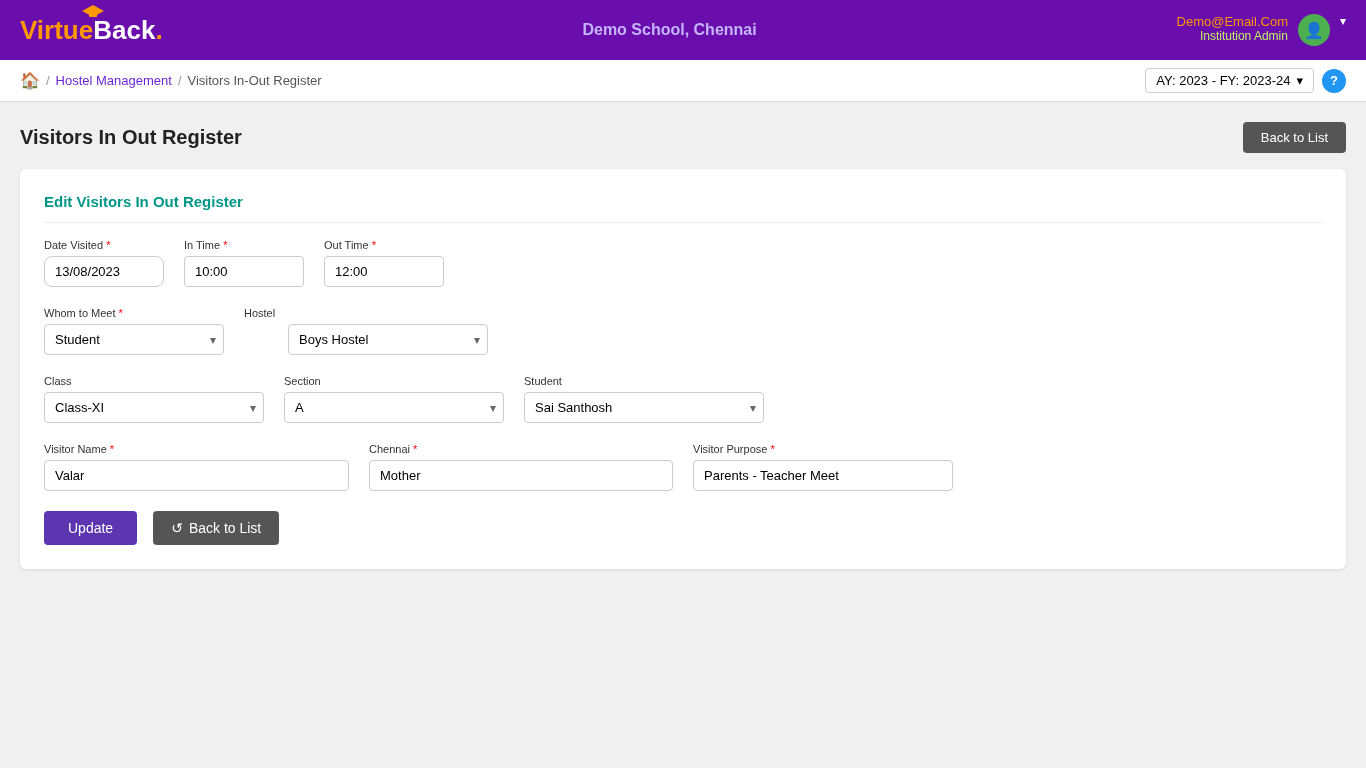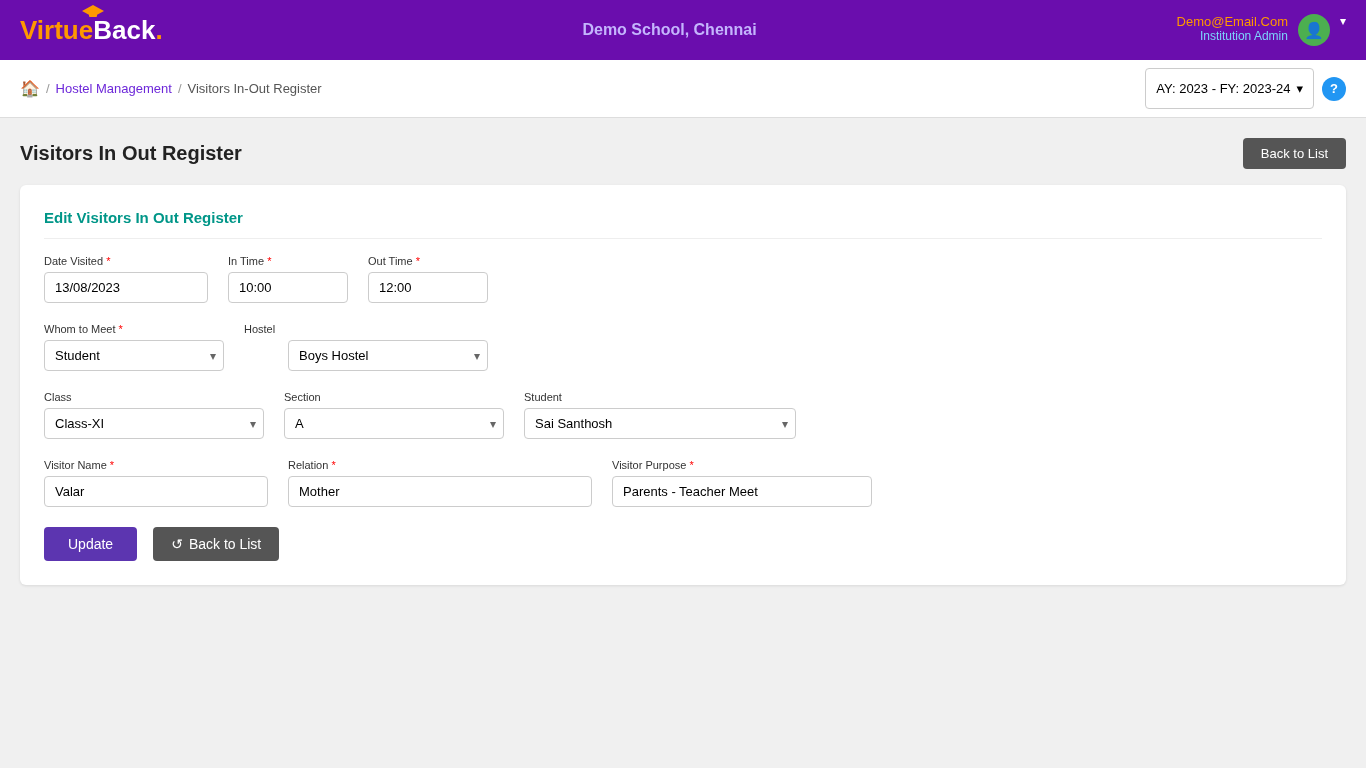--- a/index.html
+++ b/index.html
@@ -26,21 +26,21 @@
       font-size: 16px;
       font-weight: bold;
     }
     .header-right {
       display: flex;
       align-items: flex-start;
       gap: 10px;
     }
     .header-user-info { text-align: right; }
     .header-email { color: #ff9800; font-size: 13px; }
-    .header-role { color: #7dd3fc; font-size: 12px; }
+    .header-role { color: #bef264; font-size: 12px; }
     .avatar-circle {
       width: 32px;
       height: 32px;
       border-radius: 50%;
       background: #4caf50;
       display: flex;
       align-items: center;
       justify-content: center;
       color: white;
       font-size: 16px;
@@ -65,21 +65,21 @@
     }
     .breadcrumb-home {
       color: #6a0dad;
       font-size: 16px;
     }
     .breadcrumb-sep { color: #999; }
     .breadcrumb-link { color: #6d28d9; text-decoration: none; }
     .breadcrumb-current { color: #555; }
     .ay-selector {
       border: 1px solid #ccc;
-      padding: 12px 10px;
+      padding: 4px 10px;
       border-radius: 4px;
       font-size: 13px;
       background: white;
       cursor: pointer;
       display: flex;
       align-items: center;
       gap: 6px;
     }
     .help-btn {
       width: 24px;
@@ -185,28 +185,28 @@
     }
     .select-arrow {
       position: absolute;
       right: 8px;
       top: 50%;
       transform: translateY(-50%);
       pointer-events: none;
       color: #666;
       font-size: 12px;
     }
-    .date-input { width: 164px; }
+    .date-input { width: 120px; border-radius: 8px; }
     .time-input { width: 120px; }
     .whom-select { width: 180px; }
     .hostel-select { width: 200px; margin-left: 44px; }
     .class-select { width: 220px; }
     .section-select { width: 220px; }
-    .student-select { width: 272px; }
-    .visitor-name-input { width: 224px; }
+    .student-select { width: 240px; }
+    .visitor-name-input { width: 305px; }
     .relation-input { width: 304px; }
     .purpose-input { width: 260px; }
 
     .form-actions {
       display: flex;
       gap: 16px;
       margin-top: 10px;
     }
     .update-btn {
       background: #5c35b0;
@@ -361,21 +361,21 @@
 
     <div class="form-row">
       <div class="form-group">
         <label>
           <span>Visitor Name</span> <span class="required">*</span>
         </label>
         <input class="form-control visitor-name-input" type="text" value="Valar" style="">
       </div>
       <div class="form-group">
         <label>
-          <span>Relation</span> <span class="required">*</span>
+          <span>Chennai</span> <span class="required">*</span>
         </label>
         <input class="form-control relation-input" type="text" value="Mother" style="">
       </div>
       <div class="form-group">
         <label>
           <span>Visitor Purpose</span> <span class="required">*</span>
         </label>
         <input class="form-control purpose-input" type="text" value="Parents - Teacher Meet" style="">
       </div>
     </div>

